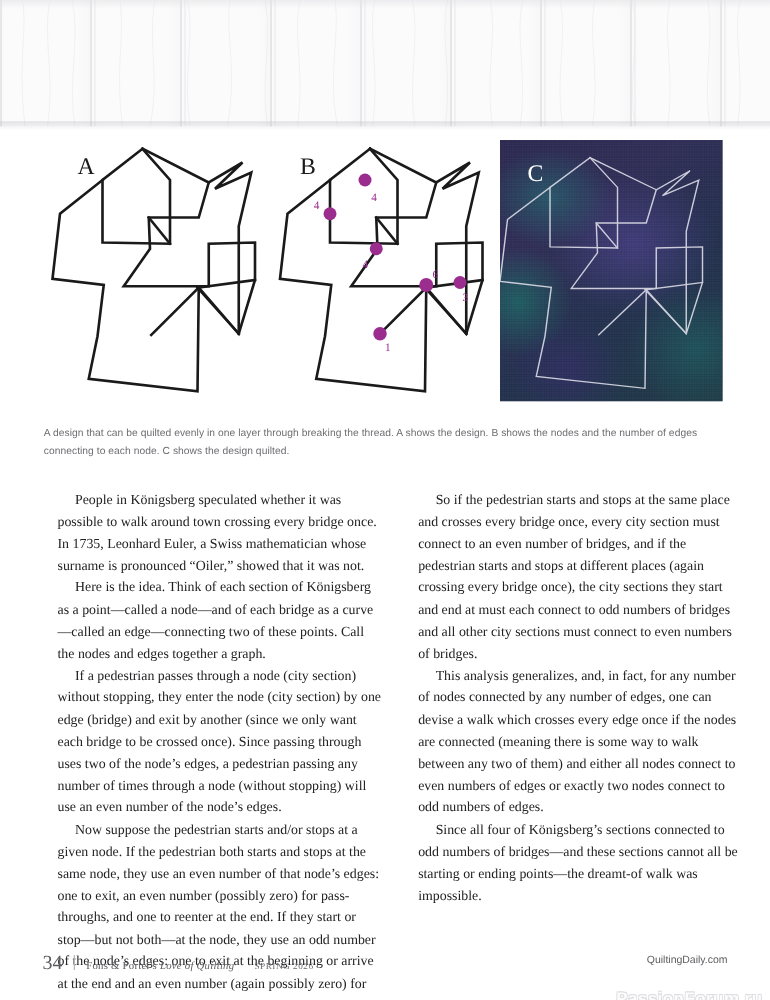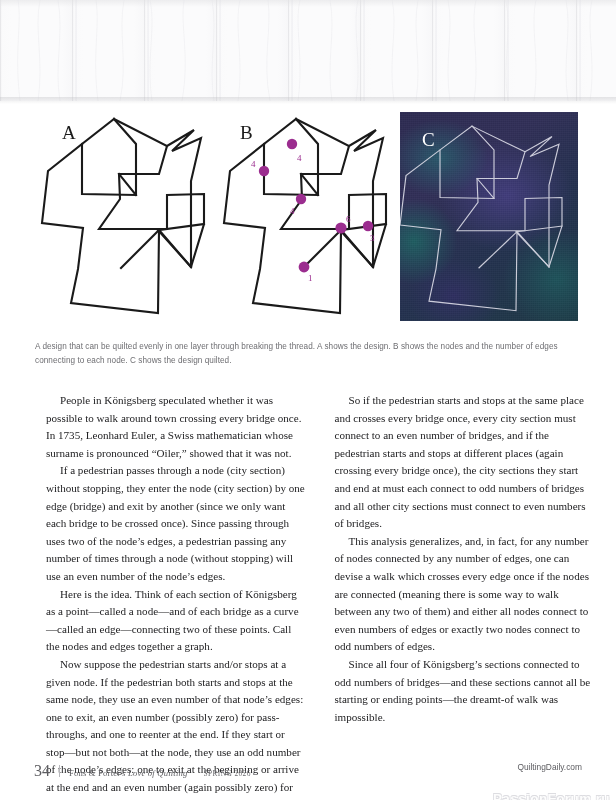--- a/index.html
+++ b/index.html
@@ -296,22 +296,22 @@
       </svg>
       <div class="fig-letter on-dark" style="left:22px; top:17px;">C</div>
     </div>
   </div>
 
   <div class="caption">A design that can be quilted evenly in one layer through breaking the thread. A shows the design. B shows the nodes and the number of edges connecting to each node. C shows the design quilted.</div>
 
   <div class="columns">
     <div class="col">
       <p>People in Königsberg speculated whether it was possible to walk around town crossing every bridge once. In 1735, Leonhard Euler, a Swiss mathematician whose surname is pronounced “Oiler,” showed that it was not.</p>
+      <p>Here is the idea. Think of each section of Königsberg as a point—called a node—and of each bridge as a curve—called an edge—connecting two of these points. Call the nodes and edges together a graph.</p>
       <p>If a pedestrian passes through a node (city section) without stopping, they enter the node (city section) by one edge (bridge) and exit by another (since we only want each bridge to be crossed once). Since passing through uses two of the node’s edges, a pedestrian passing any number of times through a node (without stopping) will use an even number of the node’s edges.</p>
-      <p>Here is the idea. Think of each section of Königsberg as a point—called a node—and of each bridge as a curve—called an edge—connecting two of these points. Call the nodes and edges together a graph.</p>
       <p>Now suppose the pedestrian starts and/or stops at a given node. If the pedestrian both starts and stops at the same node, they use an even number of that node’s edges: one to exit, an even number (possibly zero) for pass-throughs, and one to reenter at the end. If they start or stop—but not both—at the node, they use an odd number of the node’s edges: one to exit at the beginning or arrive at the end and an even number (again possibly zero) for pass-throughs.</p>
     </div>
     <div class="col">
       <p>So if the pedestrian starts and stops at the same place and crosses every bridge once, every city section must connect to an even number of bridges, and if the pedestrian starts and stops at different places (again crossing every bridge once), the city sections they start and end at must each connect to odd numbers of bridges and all other city sections must connect to even numbers of bridges.</p>
       <p>This analysis generalizes, and, in fact, for any number of nodes connected by any number of edges, one can devise a walk which crosses every edge once if the nodes are connected (meaning there is some way to walk between any two of them) and either all nodes connect to even numbers of edges or exactly two nodes connect to odd numbers of edges.</p>
       <p>Since all four of Königsberg’s sections connected to odd numbers of bridges—and these sections cannot all be starting or ending points—the dreamt-of walk was impossible.</p>
     </div>
   </div>
 
   <div class="footer">

